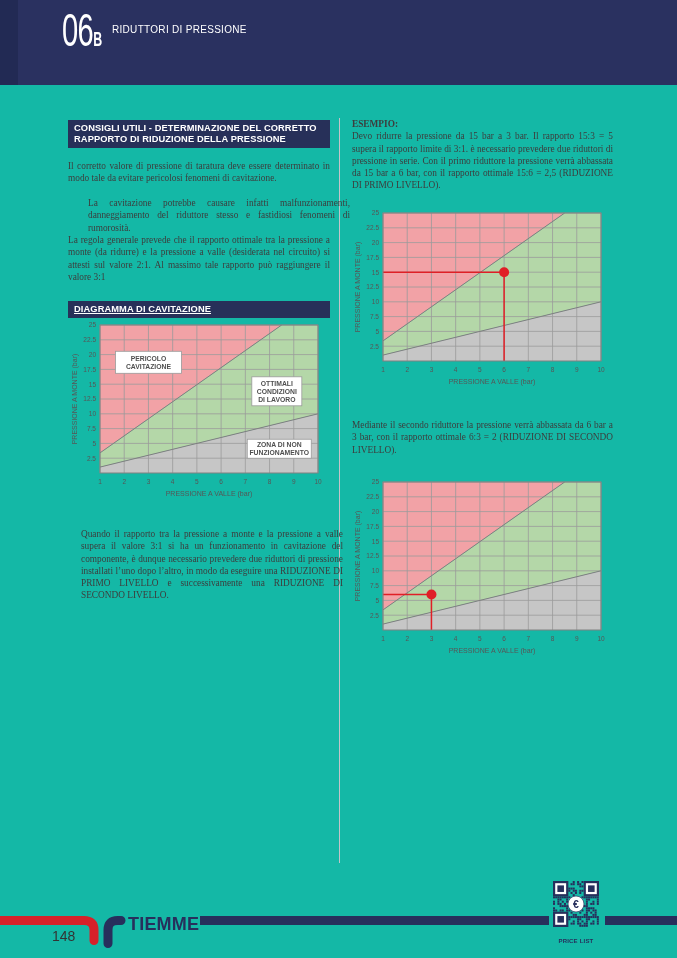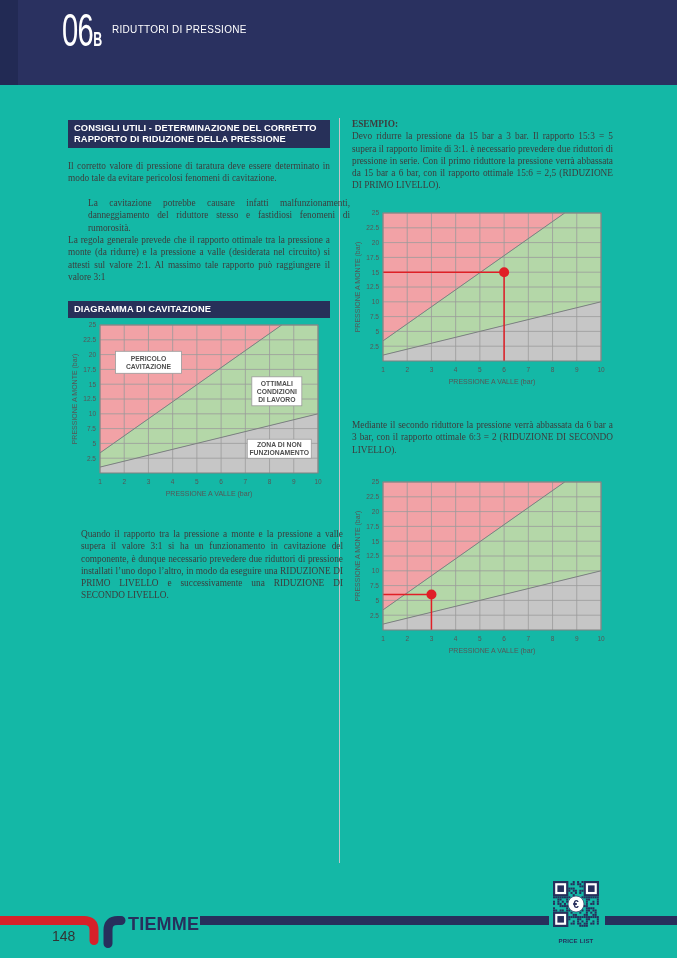--- a/index.html
+++ b/index.html
@@ -51,21 +51,21 @@
   </div>
 
   <div class="col-divider"></div>
 
   <div class="heading-box" style="top:120px;">CONSIGLI UTILI - DETERMINAZIONE DEL CORRETTO RAPPORTO DI RIDUZIONE DELLA PRESSIONE</div>
 
   <div class="para" style="left:68px; top:160px;">Il corretto valore di pressione di taratura deve essere determinato in modo tale da evitare pericolosi fenomeni di cavitazione.</div>
   <div class="para" style="left:68px; top:197px;margin-left:20px;">La cavitazione potrebbe causare infatti malfunzionamenti, danneggiamento del riduttore stesso e fastidiosi fenomeni di rumorosità.</div>
   <div class="para" style="left:68px; top:234px;">La regola generale prevede che il rapporto ottimale tra la pressione a monte (da ridurre) e la pressione a valle (desiderata nel circuito) si attesti sul valore 2:1. Al massimo tale rapporto può raggiungere il valore 3:1</div>
 
-  <div class="heading-box" style="top:301px; padding:3px 6px;">DIAGRAMMA DI CAVITAZIONE</div>
+  <div class="heading-box" style="top:301px; padding:3px 6px;text-decoration:underline;">DIAGRAMMA DI CAVITAZIONE</div>
 
   <svg class="chart" style="left:68px; top:320px;" viewBox="0 0 262 180">
       <polygon points="32.0,5.0 32.0,132.9 213.7,5.0" fill="#f2a2a6"></polygon>
       <polygon points="32.0,132.9 32.0,147.1 250.0,93.8 250.0,5.0 213.7,5.0" fill="#b4d7a8"></polygon>
       <polygon points="32.0,147.1 32.0,153.0 250.0,153.0 250.0,93.8" fill="#c6c6c6"></polygon>
       <line x1="32" y1="5" x2="32" y2="153" stroke="#9a9a9a" stroke-width="0.8"></line>
       <text x="32" y="164" text-anchor="middle" class="tick">1</text>
       <line x1="56.22222222222222" y1="5" x2="56.22222222222222" y2="153" stroke="#9a9a9a" stroke-width="0.8"></line>
       <text x="56.22222222222222" y="164" text-anchor="middle" class="tick">2</text>
       <line x1="80.44444444444444" y1="5" x2="80.44444444444444" y2="153" stroke="#9a9a9a" stroke-width="0.8"></line>

